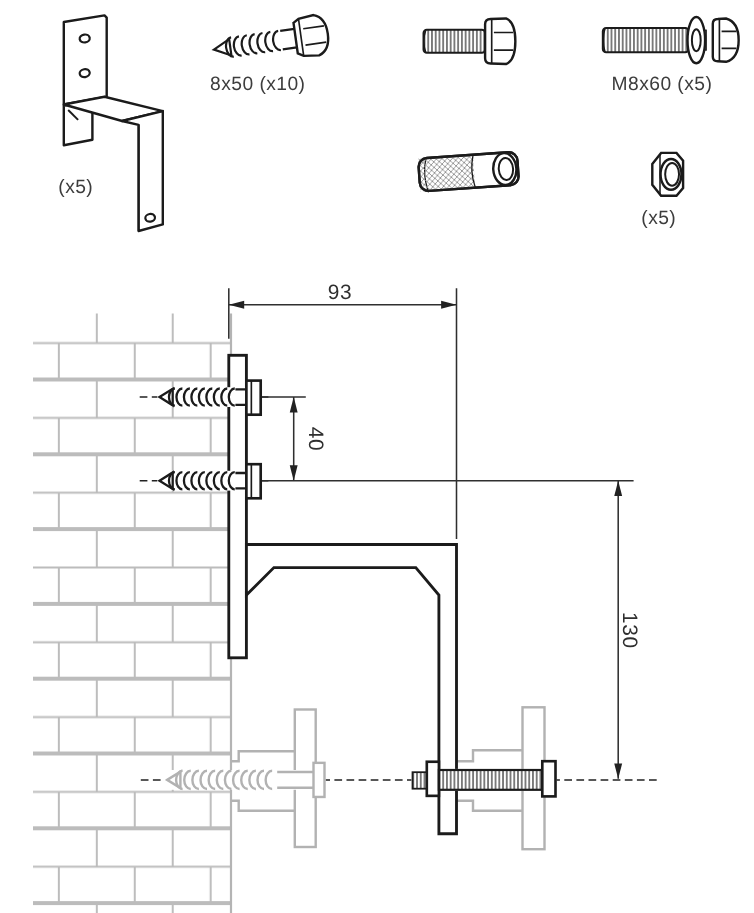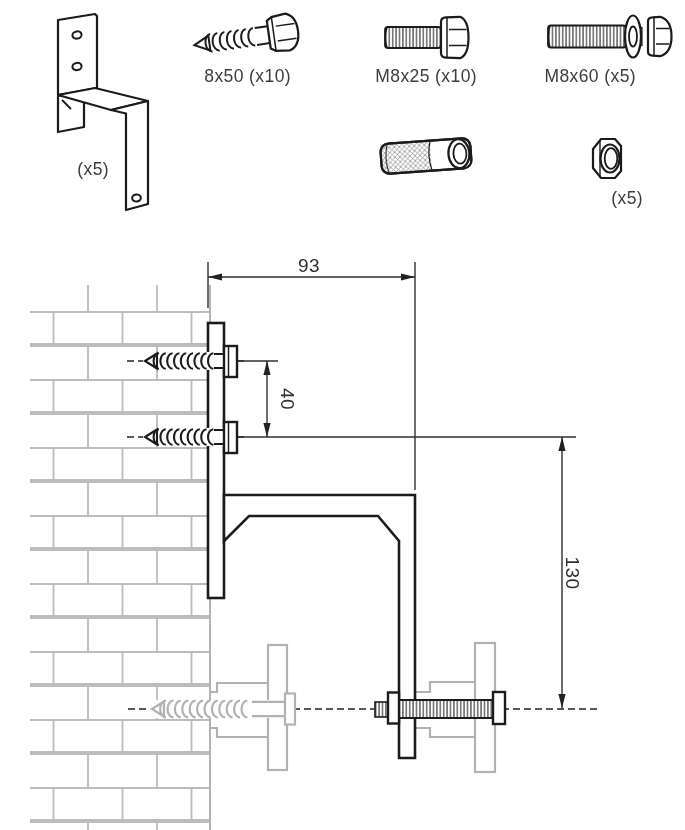--- a/index.html
+++ b/index.html
@@ -1,21 +1,21 @@
 <!DOCTYPE html>
 <html><head>
 <meta charset="utf-8">
 <title>Bracket assembly diagram</title>
 <style>
   html,body{margin:0;padding:0;background:#fff;}
   #page{position:relative;width:685px;height:830px;background:#ffffff;overflow:hidden;
         font-family:"Liberation Sans", sans-serif;}
   .abs{position:absolute;}
   .part-label{position:absolute;color:#3d3d3d;font-size:17.5px;letter-spacing:.4px;
-              text-align:right;white-space:nowrap;line-height:22px;}
+              text-align:left;white-space:nowrap;line-height:22px;}
   svg{display:block;}
   .dimtext{font-family:"Liberation Sans", sans-serif;font-size:19px;fill:#2f2f2f;letter-spacing:.5px;}
 </style>
 </head>
 <body>
 
 <div id="page">
 
   <svg class="abs" width="0" height="0" aria-hidden="true">
     <defs>
@@ -63,35 +63,34 @@
 
   <svg class="abs" style="left:380px;top:12px" width="94" height="52" viewBox="380 12 94 52">
     <g stroke="#1b1b1b" fill="none" stroke-width="2">
       <rect x="385" y="27" width="56" height="21" rx="3" fill="url(#threadpat)" stroke-width="1.8"></rect>
       <path d="M387,27.5 Q383.5,37.5 387,47.5" stroke-width="1.4"></path>
       <path d="M441,22 Q441,17.5 446,17.3 L460,16.8 Q468.5,20 468.5,37.5 Q468.5,55 460,58.2 L446,57.7 Q441,57.5 441,53 Z" fill="#ffffff" stroke-width="2.2"></path>
       <path d="M447,17.3 V57.7" stroke-width="1.5"></path>
       <path d="M449,29.5 H466.5 M449,45.5 H466.5" stroke-width="1.5"></path>
     </g>
   </svg>
-  <div class="part-label" style="left:367px;top:65px;width:110px">M8x25 (x10)</div>
 
   <svg class="abs" style="left:544px;top:10px" width="134" height="54" viewBox="544 10 134 54">
     <g stroke="#1b1b1b" fill="none" stroke-width="2">
       <rect x="548" y="25.5" width="78" height="22" rx="3" fill="url(#threadpat)" stroke-width="1.8"></rect>
       <path d="M550,26 Q546.5,36.5 550,47" stroke-width="1.4"></path>
       <rect x="626" y="27.5" width="16" height="18" fill="url(#threadpat)" stroke-width="1.2"></rect>
       <ellipse cx="633" cy="36.5" rx="8" ry="21" fill="#ffffff" stroke-width="2.2"></ellipse>
       <ellipse cx="633" cy="36.5" rx="4" ry="10" fill="#ffffff" stroke-width="1.8"></ellipse>
       <path d="M648,21.5 Q648,17.5 652.5,17.3 L660,16.8 Q671.5,20 671.5,36.5 Q671.5,53 660,56.2 L652.5,55.7 Q648,55.5 648,51.5 Z" fill="#ffffff" stroke-width="2.2"></path>
       <path d="M654,17.5 V55.5" stroke-width="1.5"></path>
       <path d="M656,28.5 H669.5 M656,44 H669.5" stroke-width="1.5"></path>
     </g>
   </svg>
-  <div class="part-label" style="left:526px;top:65px;width:110px">M8x60 (x5)</div>
+  <div class="part-label" style="left:556px;top:65px;width:110px">M8x60 (x5)</div>
 
   <svg class="abs" style="left:374px;top:132px" width="104" height="50" viewBox="374 132 104 50">
     <g transform="rotate(-4 426 156)" stroke="#1b1b1b" fill="none">
       <rect x="381" y="141" width="90" height="30" rx="8" fill="#ffffff" stroke-width="2.2"></rect>
       <path d="M388,141.5 Q384,156 388,170.5" stroke-width="1.2"></path>
       <path d="M381,141 h50 v30 h-50 z" fill="url(#xhatchpat)" stroke="none"></path>
       <rect x="381" y="141" width="90" height="30" rx="8" fill="none" stroke-width="2.2"></rect>
       <path d="M431,141.5 Q427,156 431,170.5" stroke-width="1.2"></path>
       <ellipse cx="459" cy="156" rx="10.5" ry="14.5" fill="#ffffff" stroke-width="2.2"></ellipse>
       <ellipse cx="460" cy="156" rx="6.5" ry="10" stroke-width="1.8"></ellipse>

